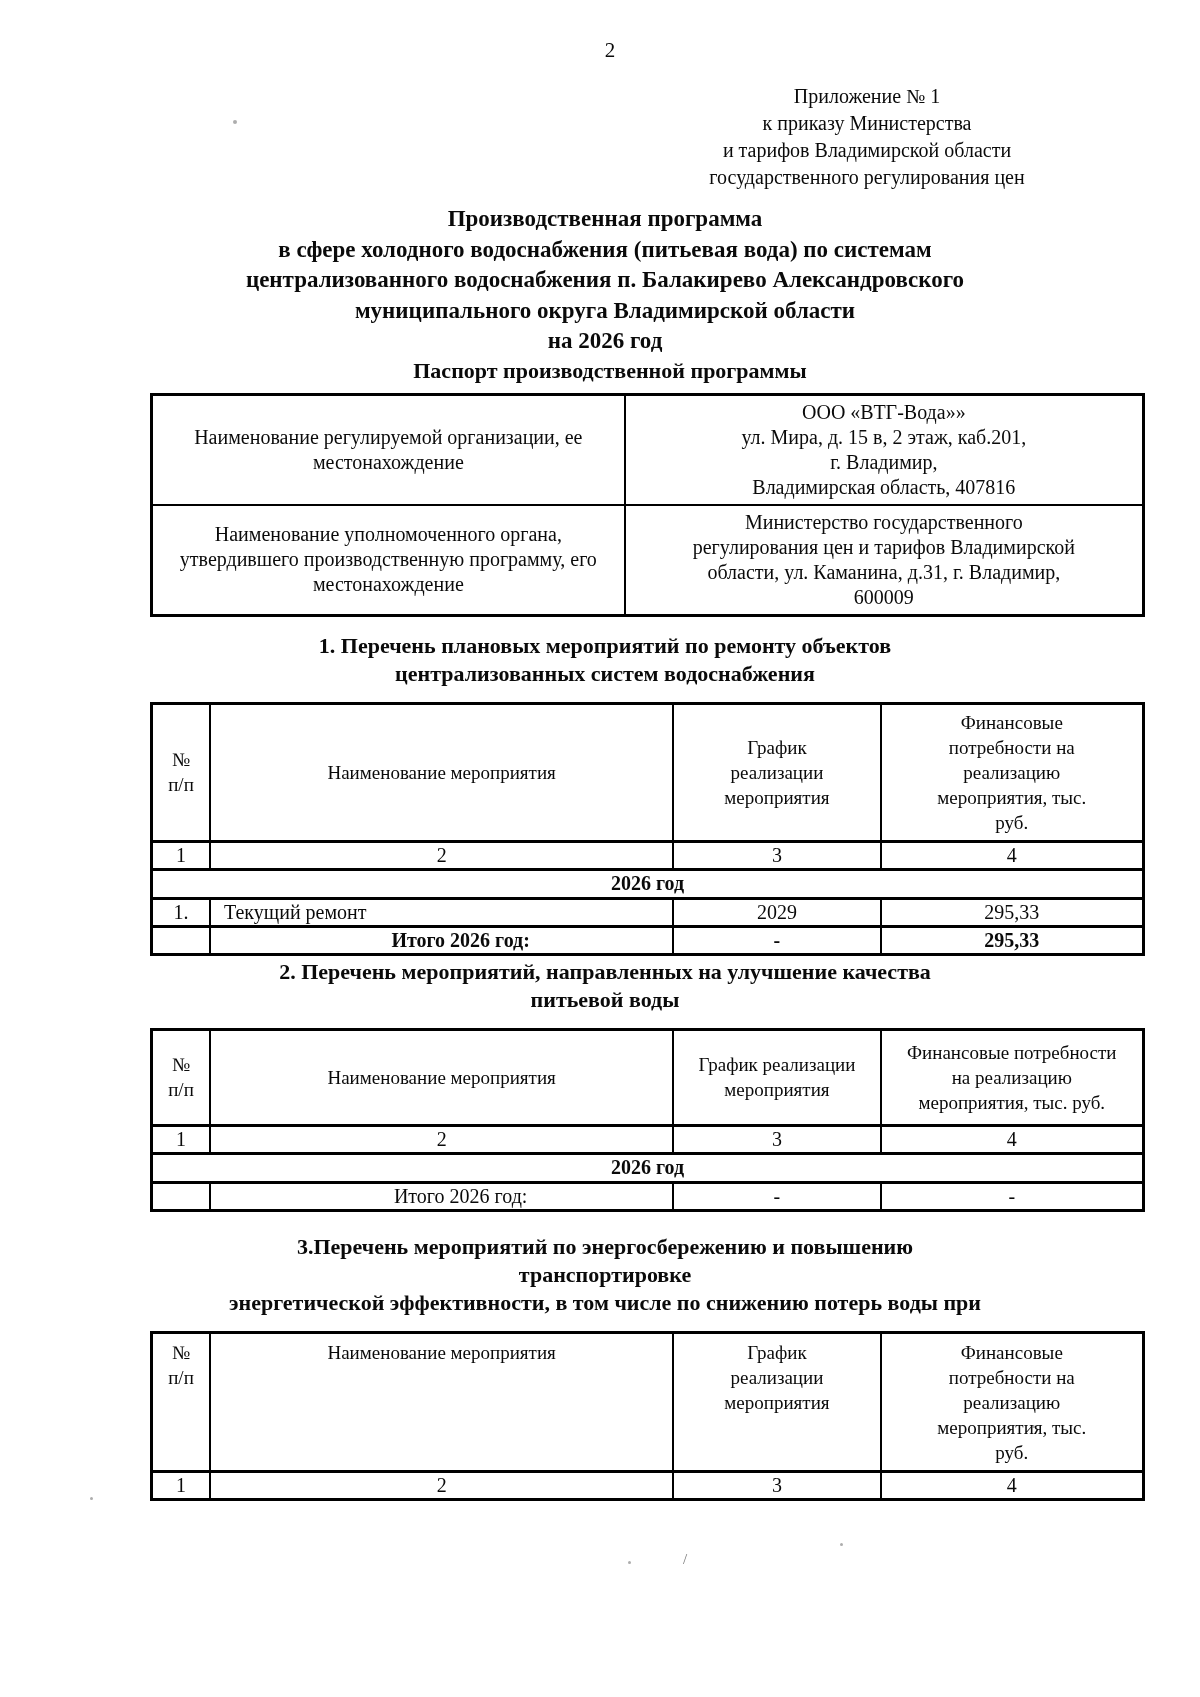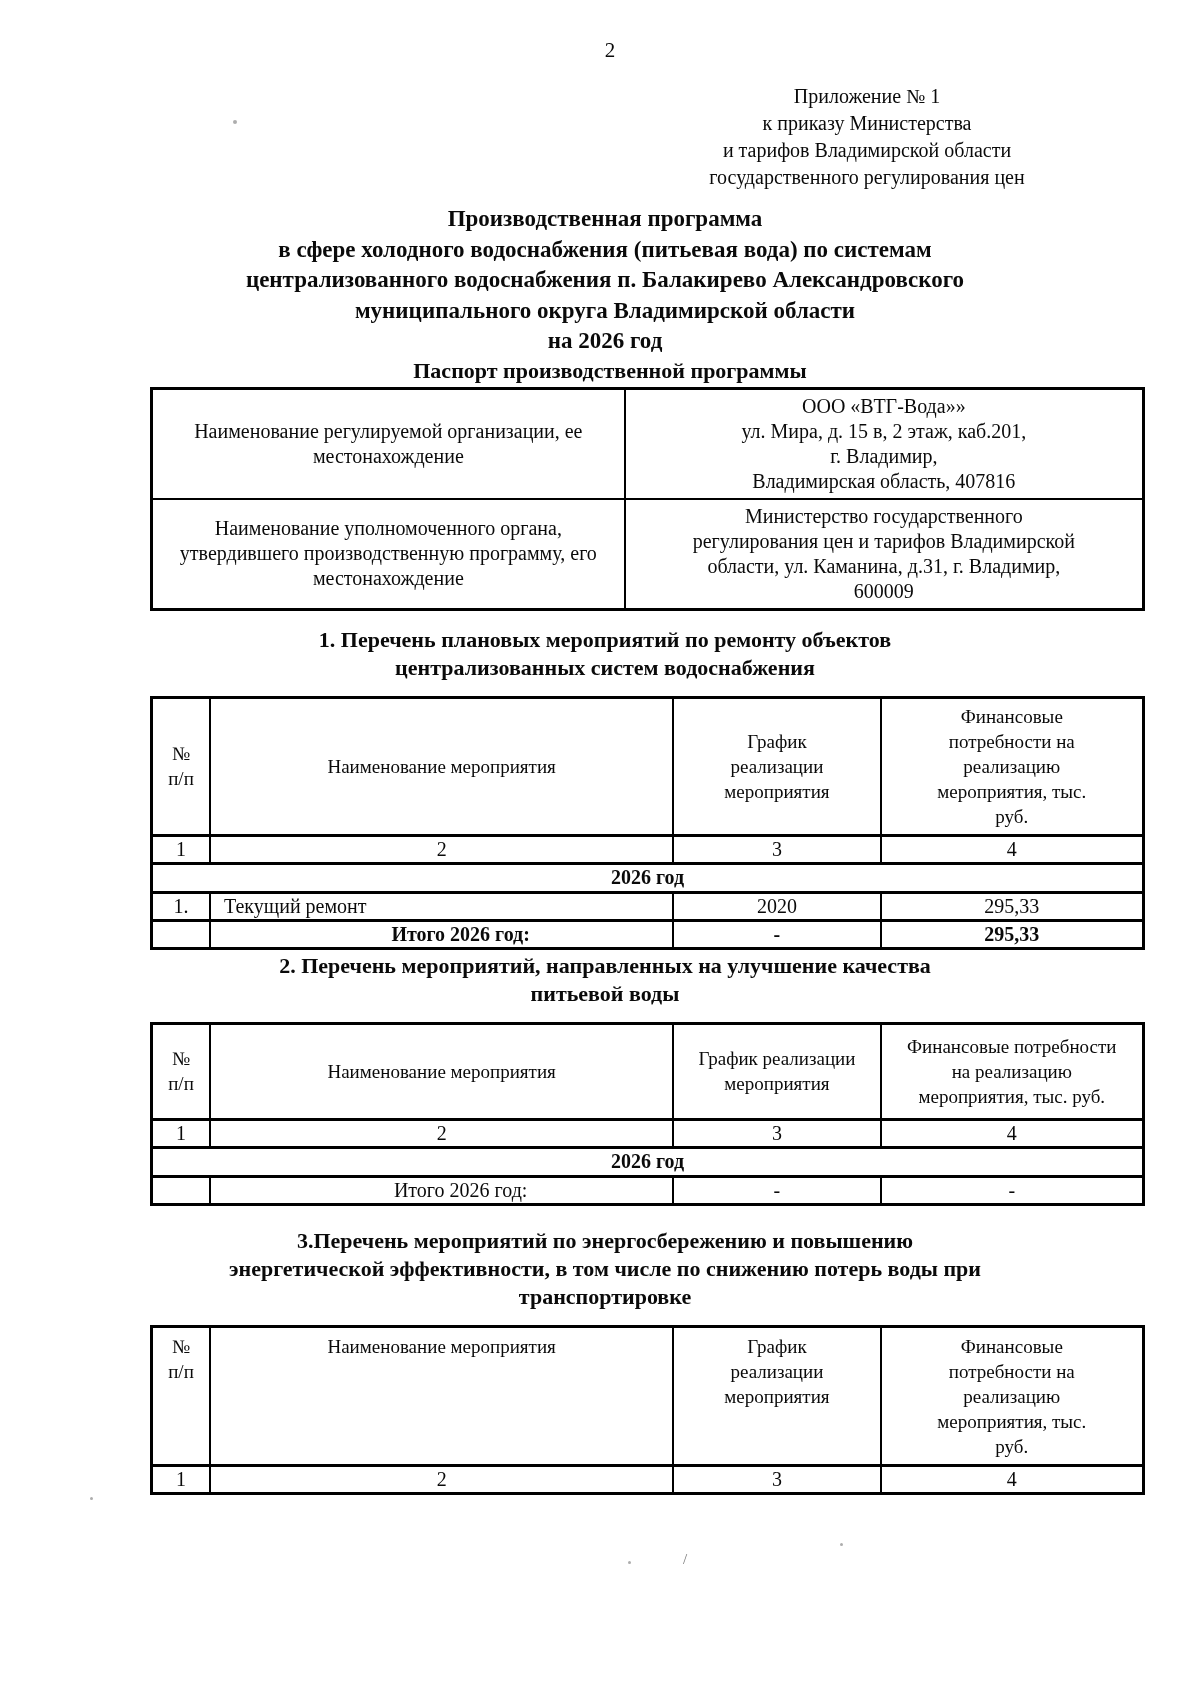--- a/index.html
+++ b/index.html
@@ -40,21 +40,21 @@
     text-align: center;
     font-weight: bold;
     font-size: 23px;
     line-height: 30.5px;
   }
   .passport-heading {
     width: 920px;
     text-align: center;
     font-weight: bold;
     font-size: 22px;
-    margin: 1px 0 3px 0;
+    margin: 1px 0 9px 0;
   }
 
   table { border-collapse: collapse; table-layout: fixed; width: 995px; }
   td, th { border: 2px solid #000; font-weight: normal; }
 
   
   .passport-table td {
     font-size: 20px;
     line-height: 25px;
     text-align: center;
@@ -205,21 +205,21 @@
         <td>2</td>
         <td>3</td>
         <td>4</td>
       </tr>
       <tr class="year-row">
         <td colspan="4">2026 год</td>
       </tr>
       <tr>
         <td>1.</td>
         <td class="name-cell">Текущий ремонт</td>
-        <td>2020</td>
+        <td>2029</td>
         <td>295,33</td>
       </tr>
       <tr class="total-row">
         <td></td>
         <td class="total-label bold">Итого 2026 год:</td>
         <td class="bold">-</td>
         <td class="bold">295,33</td>
       </tr>
     </tbody>
       </table>
@@ -256,22 +256,22 @@
         <td></td>
         <td class="total-label">Итого 2026 год:</td>
         <td>-</td>
         <td>-</td>
       </tr>
     </tbody>
       </table>
 
     <div class="section-heading mt-s3">
       <div>3.Перечень мероприятий по энергосбережению и повышению</div>
+      <div>транспортировке</div>
       <div>энергетической эффективности, в том числе по снижению потерь воды при</div>
-      <div>транспортировке</div>
     </div>
 
     <table class="data-table t3 valign-top">
       <colgroup>
           <col style="width:5.9%">
           <col style="width:46.7%">
           <col style="width:20.9%">
           <col style="width:26.5%">
         </colgroup>
       <tbody>

